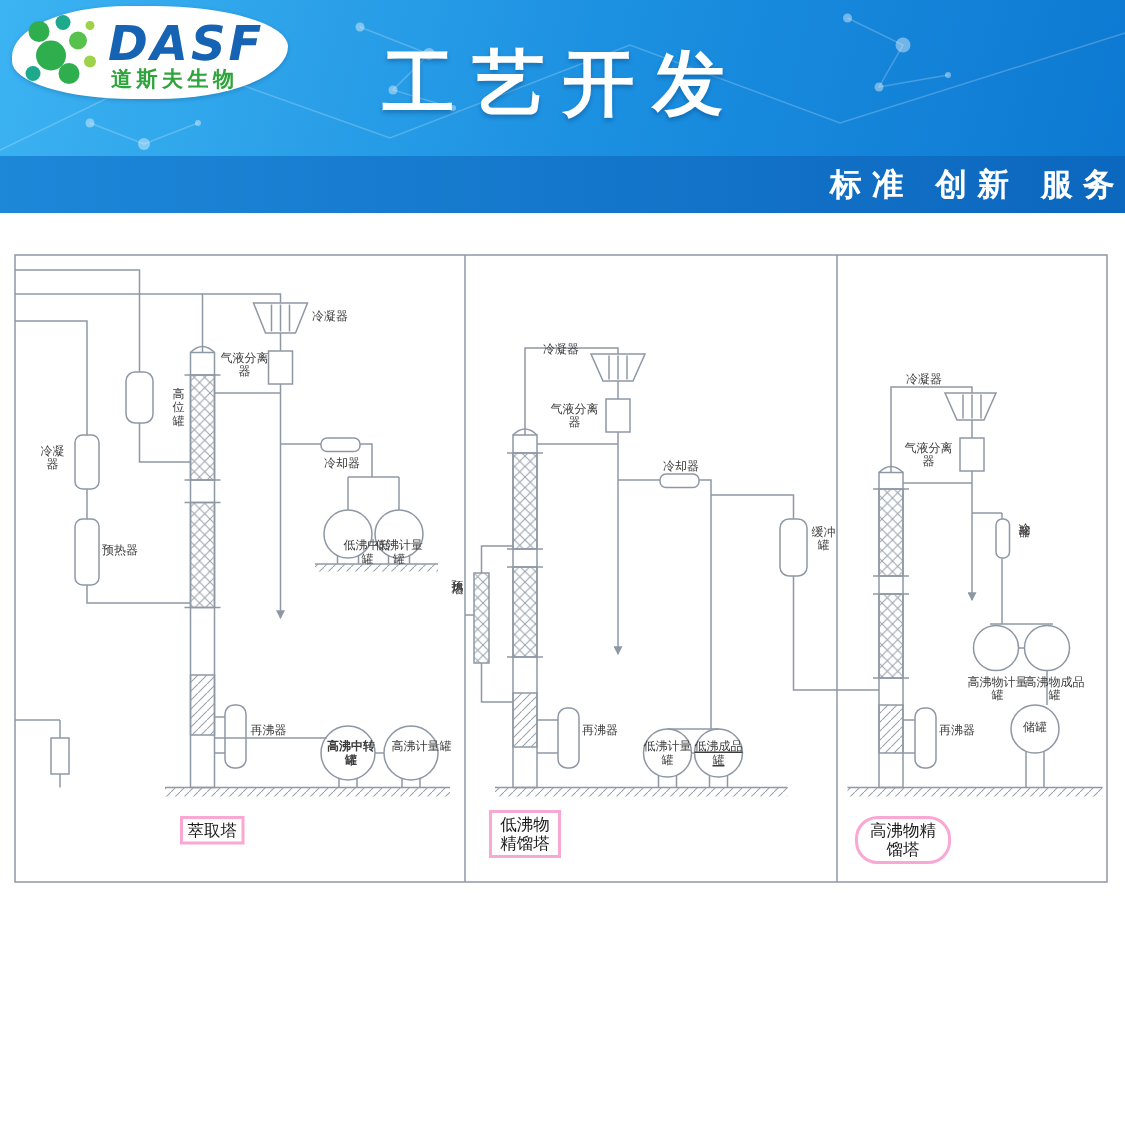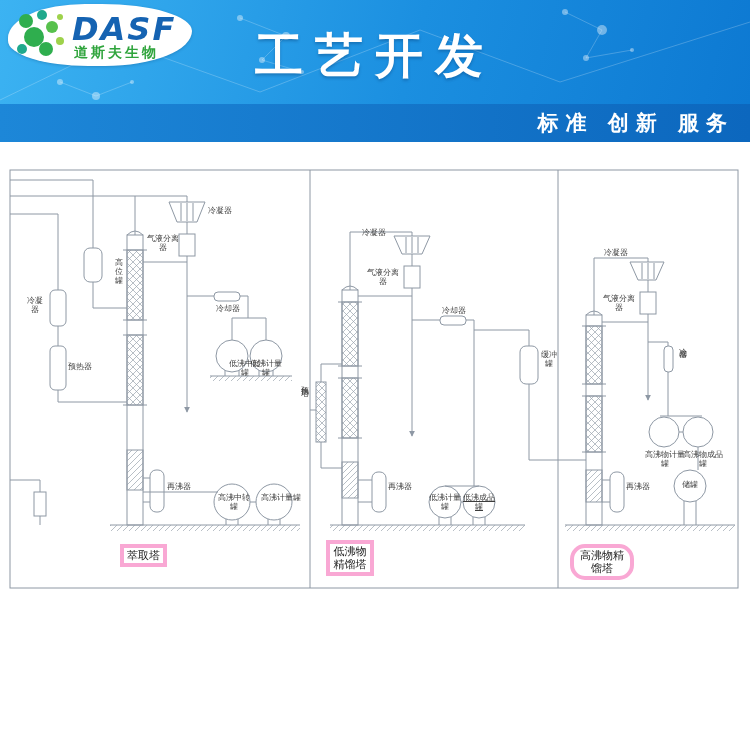--- a/index.html
+++ b/index.html
@@ -4,21 +4,21 @@
 <style>
   * { margin:0; padding:0; box-sizing:border-box; }
   html,body { width:750px; height:750px; background:#fff; font-family:"DejaVu Sans",sans-serif; overflow:hidden; }
   .page { position:relative; width:750px; height:750px; background:#fff; }
 
   
   .banner { position:absolute; left:0; top:0; width:750px; height:104px;
             background:linear-gradient(105deg,#3cb3f2 0%,#1b8fe0 55%,#0d79d2 100%); overflow:hidden; }
   .subband { position:absolute; left:0; top:104px; width:750px; height:38px;
              background:linear-gradient(90deg,#1d87d8,#0c67be);
-             display:flex; align-items:center; justify-content:flex-end; padding-right:16px; overflow:hidden; }
+             display:flex; align-items:center; justify-content:flex-end; overflow:hidden; }
   .slogan { color:#fff; font-size:21px; font-weight:bold; letter-spacing:7px; white-space:nowrap; }
   .main-title { position:absolute; left:0; top:24px; width:100%; text-align:center; color:#fff;
                 font-size:48px; font-weight:bold; letter-spacing:12px;
                 text-shadow:0 2px 3px rgba(0,40,90,.3); }
   .deco { position:absolute; left:0; top:0; pointer-events:none; }
 
   .logo { position:absolute; left:8px; top:4px; width:184px; height:64px; }
   .logo-blob { position:absolute; left:0; top:0; width:184px; height:62px; background:#fff;
                border-radius:46% 54% 52% 48% / 60% 48% 62% 45%; box-shadow:0 1px 3px rgba(0,50,100,.25); }
   .logo-mol { position:absolute; left:4px; top:3px; }
@@ -27,21 +27,21 @@
   .logo-sub { position:absolute; left:66px; top:40px; color:#2fa43c; font-size:14px; font-weight:bold;
               letter-spacing:3px; text-shadow:0 0 2px #fff; white-space:nowrap; }
 
   
   .diagram { position:absolute; left:0; top:150px; width:750px; height:600px; background:#fff; }
   .dsvg { position:absolute; left:0; top:0; }
   .lbl { position:absolute; font-size:8px; line-height:9px; color:#3c3c3c; }
   .lbl.c { text-align:center; }
   .lbl.nw { white-space:nowrap; }
   .lbl.vert { writing-mode:vertical-rl; text-orientation:upright; letter-spacing:1px; }
-  .tname { position:absolute; border:4px solid #f9a8d4; background:#fff; color:#1a1a1a;
+  .tname { position:absolute; border:2px solid #f9a8d4; background:#fff; color:#1a1a1a;
            font-size:11px; line-height:13px; padding:1px 3px; text-align:center; }
   .tname.nw { white-space:nowrap; }
 </style>
 </head>
 <body>
 
 <div class="page">
 
   <div class="banner">
     <svg class="deco" width="750" height="104">
@@ -271,21 +271,21 @@
 
     <div class="lbl nw" style="left:208px; top:56px;">冷凝器</div>
     <div class="lbl c" style="left:146px; top:84px;  width:34px;">气液分离器</div>
     <div class="lbl c" style="left:92px; top:108px; width:18px;padding-left:23px;">高位罐</div>
     <div class="lbl c" style="left:26px;  top:146px; width:18px;">冷凝器</div>
     <div class="lbl nw" style="left:68px;  top:212px;">预热器</div>
     <div class="lbl nw" style="left:216px; top:154px;">冷却器</div>
     <div class="lbl c" style="left:215px; top:209px; width:34px;margin-left:13px;">低沸中转罐</div>
     <div class="lbl c" style="left:249px; top:209px; width:34px;">低沸计量罐</div>
     <div class="lbl nw" style="left:167px; top:332px;">再沸器</div>
-    <div class="lbl c" style="left:215px; top:343px; width:38px;">高沸中转罐</div>
+    <div class="lbl c" style="left:215px; top:343px; width:38px;font-weight:bold;">高沸中转罐</div>
     <div class="lbl c" style="left:257px; top:343px; width:48px;">高沸计量罐</div>
     <div class="lbl nw" style="left:362px; top:78px;">冷凝器</div>
     <div class="lbl c" style="left:366px; top:118px; width:34px;">气液分离器</div>
     <div class="lbl nw" style="left:442px; top:156px;">冷却器</div>
     <div class="lbl vert" style="left:300px; top:230px;">预热塔</div>
     <div class="lbl c" style="left:540px; top:200px; width:18px;">缓冲罐</div>
     <div class="lbl nw" style="left:388px; top:332px;">再沸器</div>
     <div class="lbl c" style="left:428px; top:343px; width:34px;">低沸计量罐</div>
     <div class="lbl c" style="left:462px; top:343px; width:34px;text-decoration:underline;">低沸成品罐</div>
     <div class="lbl nw" style="left:604px; top:98px;">冷凝器</div>

